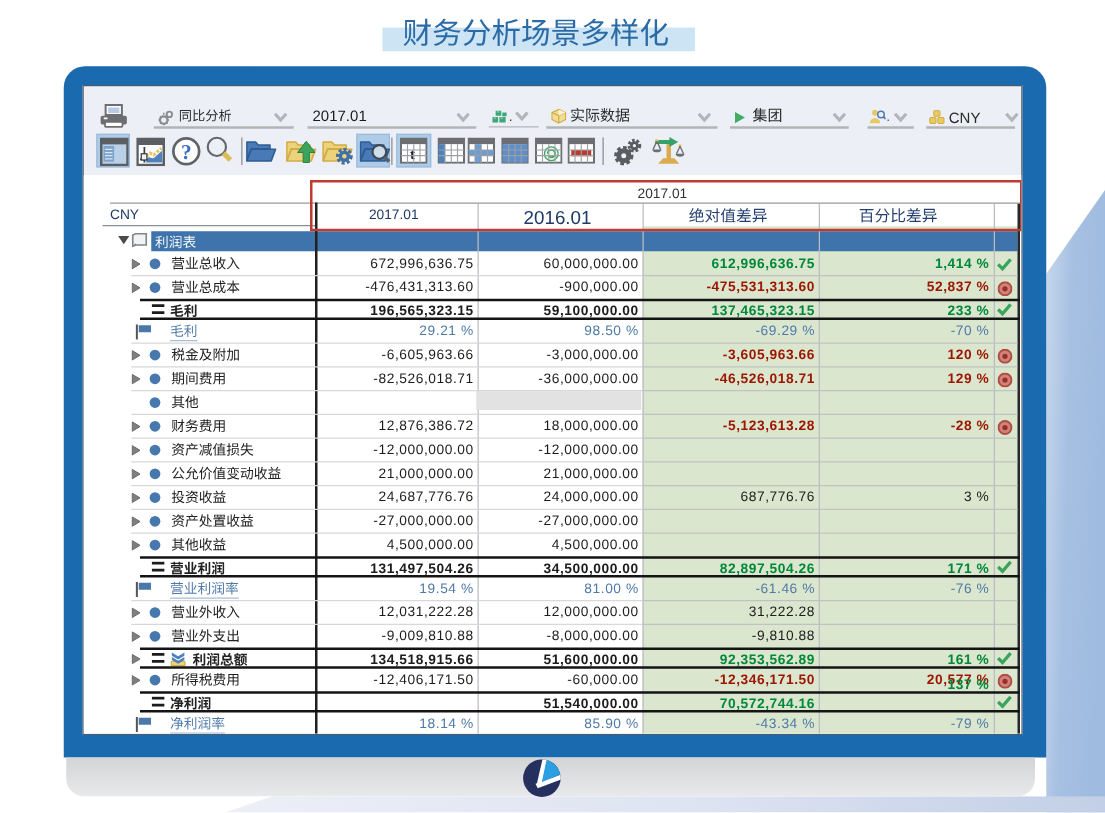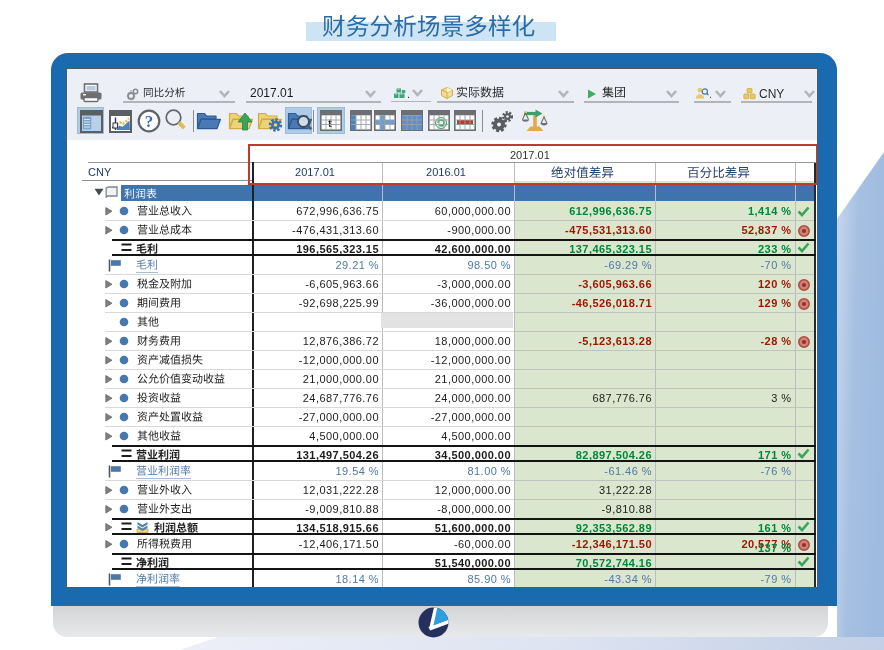--- a/index.html
+++ b/index.html
@@ -344,21 +344,21 @@
 <circle cx="23" cy="9.5" r="1.3" fill="#e8c96a"></circle>
 <path d="M23,10 L20.2,16 M23,10 L25.8,16" stroke="#6d6e71" stroke-width="1.1" fill="none"></path>
 <path d="M19.4,16 a3.7,2.9 0 0 0 7.3,0 Z" fill="#6d6e71"></path>
   </svg>
 <div class="abs" style="left:67px;top:140px;width:750px;height:447px;overflow:hidden">
     <div class="abs" style="left:-67px;top:-140px;width:884px;height:650px">
       <div class="abs" style="left:510px;top:148.5px;font-size:11px;color:#333">2017.01</div>
       <div class="hl" style="left:88px;top:161.6px;width:728px;background:#96999c"></div>
       <div class="abs" style="left:88px;top:166px;font-size:11px;color:#1e3a68">CNY</div>
       <div class="abs" style="left:250px;top:166px;width:130px;text-align:center;font-size:11px;color:#1e3a68">2017.01</div>
-      <div class="abs" style="left:380px;top:166px;width:132px;text-align:center;font-size:11px;color:#1e3a68">2016.01</div>
+      <div class="abs" style="left:380px;top:166px;width:132px;text-align:center;font-size:15px;color:#1e3a68">2016.01</div>
       <svg style="position:absolute;left:551.0px;top:165.8px" width="63.0" height="12.6" viewBox="0 0 5000 1000" fill="#24406e">
         <use href="#r7edd" x="0"></use>
         <use href="#r5bf9" x="1000"></use>
         <use href="#r503c" x="2000"></use>
         <use href="#r5dee" x="3000"></use>
         <use href="#r5f02" x="4000"></use>
       </svg>
       <svg style="position:absolute;left:687.0px;top:165.8px" width="63.0" height="12.6" viewBox="0 0 5000 1000" fill="#24406e">
         <use href="#r767e" x="0"></use>
         <use href="#r5206" x="1000"></use>
@@ -429,21 +429,21 @@
         <circle cx="6" cy="6" r="2.1" fill="#993028"></circle>
       </svg>
       <svg class="abs" style="left:121px;top:243.0px" width="11" height="9" viewBox="0 0 11 9">
         <path d="M0.5,1.5 h10 M0.5,7 h10" stroke="#1c1c1c" stroke-width="2.2"></path>
       </svg>
       <svg style="position:absolute;left:136.0px;top:242.9px" width="22.0" height="11" viewBox="0 0 2000 1000" fill="#222222">
         <use href="#b6bdb" x="0"></use>
         <use href="#b5229" x="1000"></use>
       </svg>
       <div class="num b" style="right:505px;top:243.1px">196,565,323.15</div>
-      <div class="num b" style="right:373px;top:243.1px">42,600,000.00</div>
+      <div class="num b" style="right:373px;top:243.1px">59,100,000.00</div>
       <div class="num grn" style="right:232px;top:243.1px">137,465,323.15</div>
       <div class="num grn" style="right:92.5px;top:243.1px">233 %</div>
       <svg class="abs" style="left:797px;top:242.0px" width="13" height="11" viewBox="0 0 13 11">
         <path d="M1.5,5.5 L5,9 L11.5,1.5" fill="none" stroke="#3aa45c" stroke-width="2.6"></path>
       </svg>
       <svg class="abs" style="left:108px;top:259.0px" width="14" height="13" viewBox="0 0 14 13">
 <path d="M1.5,0.5 V12.5" stroke="#555" stroke-width="1.6"></path>
 <path d="M3,1.2 h9.8 v5.6 H3 Z" fill="#4b77a9"></path>
       </svg>
       <svg style="position:absolute;left:136.0px;top:258.9px" width="22.0" height="11" viewBox="0 0 2000 1000" fill="#4d7aa9">
@@ -481,21 +481,21 @@
       </svg>
       <svg class="abs" style="left:119px;top:298.4px" width="10" height="10" viewBox="0 0 10 10">
         <circle cx="5" cy="5" r="4.3" fill="#4678ae"></circle>
       </svg>
       <svg style="position:absolute;left:137.0px;top:296.9px" width="44.0" height="11" viewBox="0 0 4000 1000" fill="#222222">
         <use href="#r671f" x="0"></use>
         <use href="#r95f4" x="1000"></use>
         <use href="#r8d39" x="2000"></use>
         <use href="#r7528" x="3000"></use>
       </svg>
-      <div class="num" style="right:505px;top:297.1px">-92,698,225.99</div>
+      <div class="num" style="right:505px;top:297.1px">-82,526,018.71</div>
       <div class="num" style="right:373px;top:297.1px">-36,000,000.00</div>
       <div class="num red" style="right:232px;top:297.1px">-46,526,018.71</div>
       <div class="num red" style="right:92.5px;top:297.1px">129 %</div>
       <svg class="abs" style="left:798px;top:297.5px" width="12" height="12" viewBox="0 0 12 12">
         <circle cx="6" cy="6" r="5.2" fill="#cf837a" stroke="#b04c42" stroke-width="1.6"></circle>
         <circle cx="6" cy="6" r="2.1" fill="#993028"></circle>
       </svg>
       <svg class="abs" style="left:119px;top:317.4px" width="10" height="10" viewBox="0 0 10 10">
         <circle cx="5" cy="5" r="4.3" fill="#4678ae"></circle>
       </svg>

